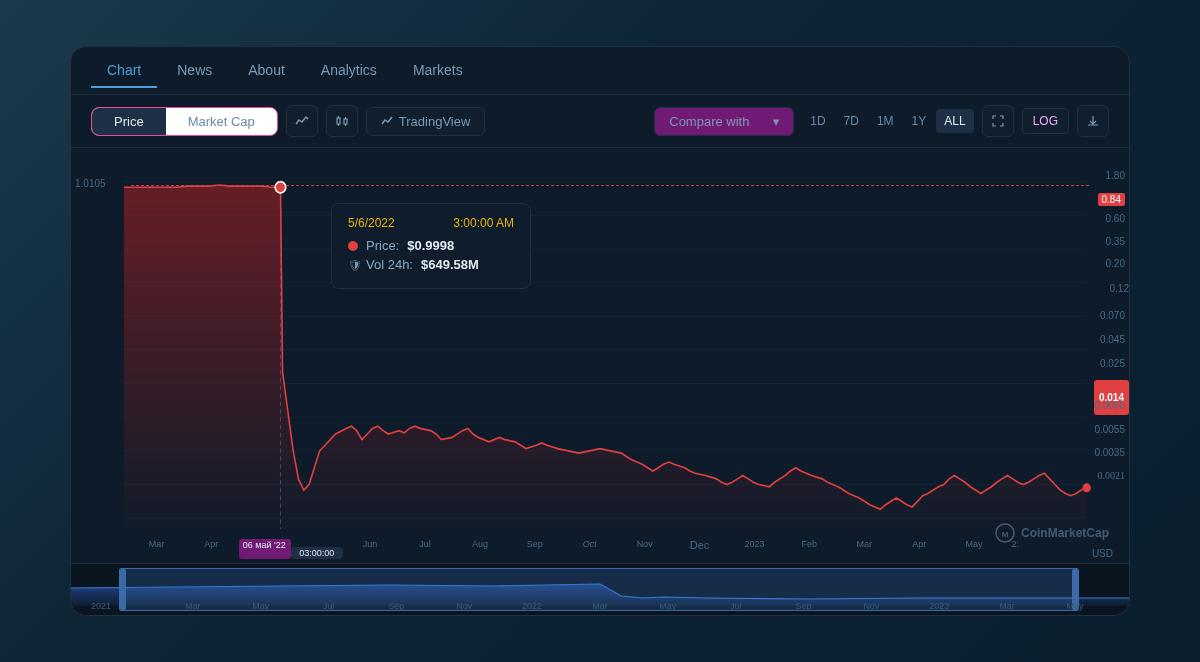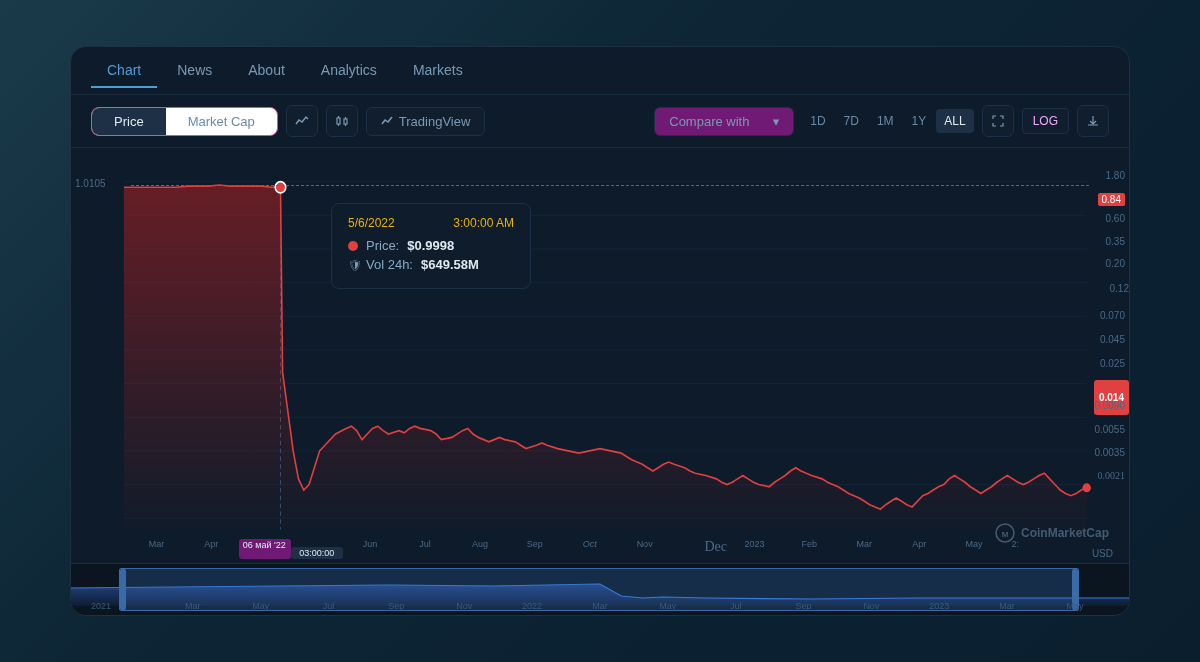--- a/index.html
+++ b/index.html
@@ -458,21 +458,21 @@
       <div style="flex:1;text-align:center;font-size:9px;color:#4a6a88;">Mar</div>
       <div style="flex:1;text-align:center;font-size:9px;color:#4a6a88;">Apr</div>
       <div style="flex:0.8;text-align:left;font-size:9px;color:#e0e8f0;background:#701a75;border-radius:3px;padding:1px 4px;">06 май '22</div>
       <div style="flex:0.8;text-align:center;font-size:9px;color:#e0e8f0;background:#1e3045;border-radius:3px;padding:1px 4px;margin-top:8px;">03:00:00</div>
       <div style="flex:1;text-align:center;font-size:9px;color:#4a6a88;">Jun</div>
       <div style="flex:1;text-align:center;font-size:9px;color:#4a6a88;">Jul</div>
       <div style="flex:1;text-align:center;font-size:9px;color:#4a6a88;">Aug</div>
       <div style="flex:1;text-align:center;font-size:9px;color:#4a6a88;">Sep</div>
       <div style="flex:1;text-align:center;font-size:9px;color:#4a6a88;font-style:italic;">Oct</div>
       <div style="flex:1;text-align:center;font-size:9px;color:#4a6a88;">Nov</div>
-      <div style="flex:1;text-align:right;font-size:14px;color:#4a6a88;font-family:Liberation Serif, serif;">Dec</div>
+      <div style="flex:1;text-align:center;font-size:11px;color:#4a6a88;">Dec</div>
       <div style="flex:1;text-align:center;font-size:9px;color:#4a6a88;">2023</div>
       <div style="flex:1;text-align:center;font-size:9px;color:#4a6a88;">Feb</div>
       <div style="flex:1;text-align:center;font-size:9px;color:#4a6a88;">Mar</div>
       <div style="flex:1;text-align:center;font-size:9px;color:#4a6a88;">Apr</div>
       <div style="flex:1;text-align:center;font-size:9px;color:#4a6a88;">May</div>
       <div style="flex:0.5;text-align:center;font-size:9px;color:#4a6a88;">2:</div>
     </div>
   </div>
 
   <div class="mini-chart">

